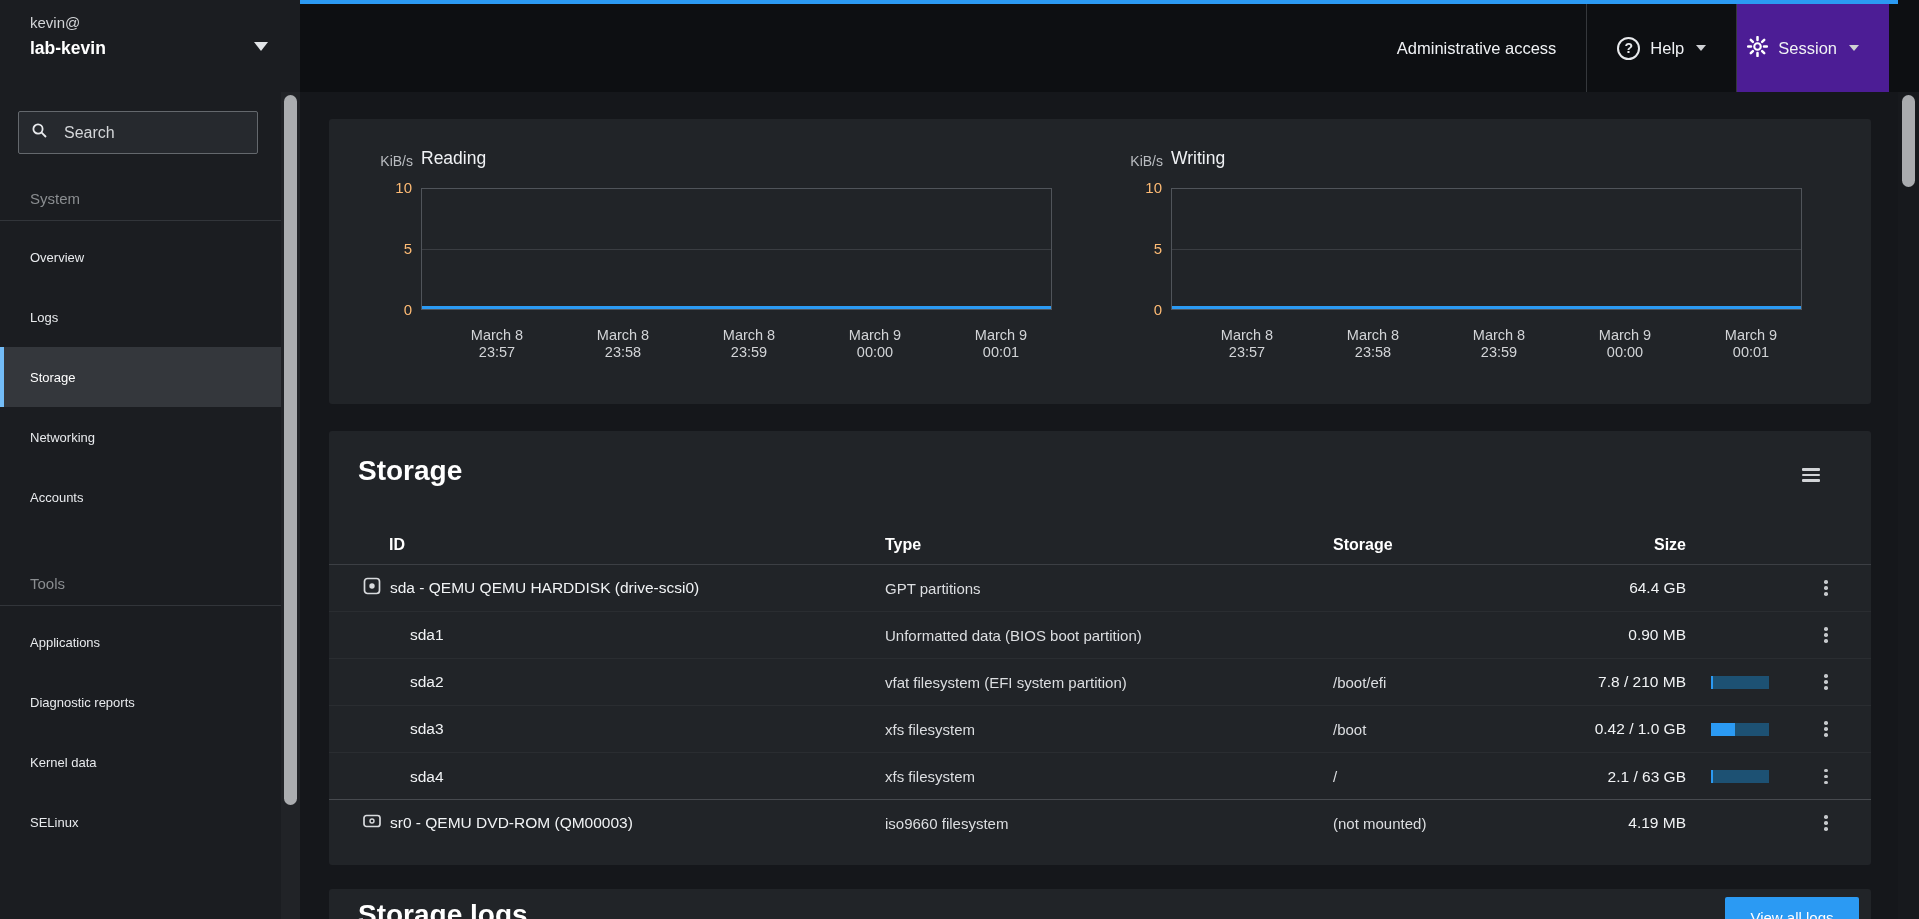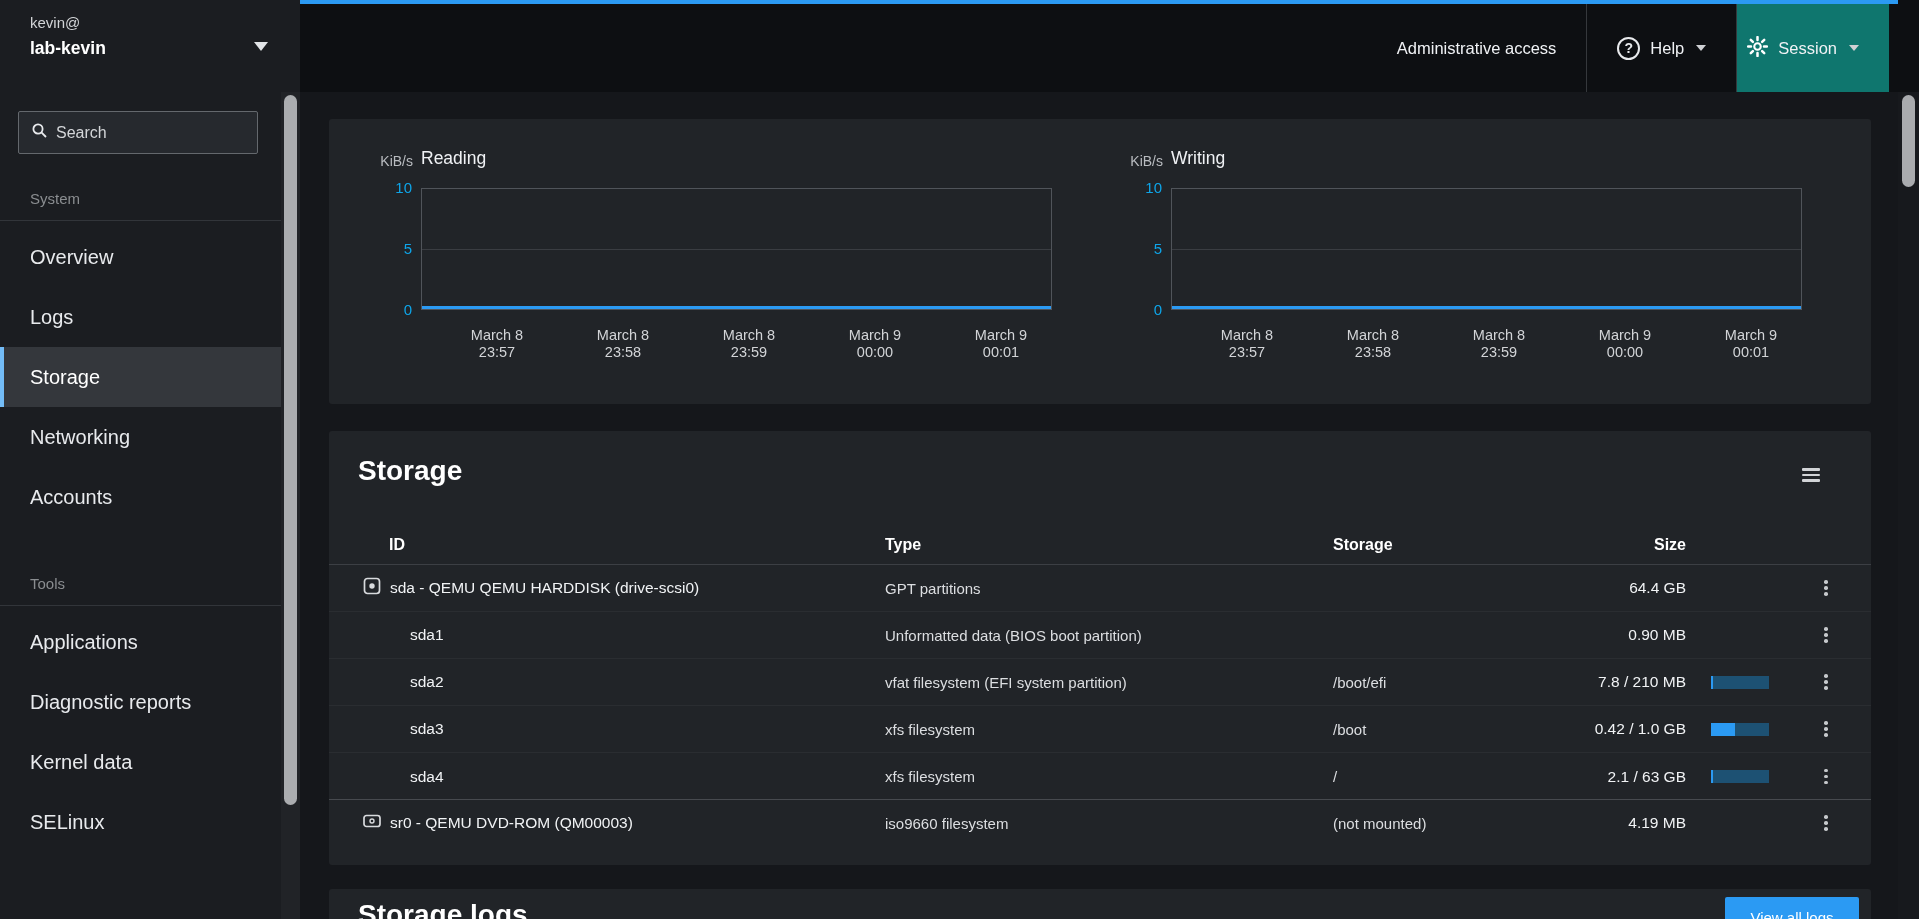--- a/index.html
+++ b/index.html
@@ -28,54 +28,54 @@
     position:absolute; left:300px; top:0; right:0; height:92px;
     background:#0d0f12; display:flex; justify-content:flex-end;
   }
   .accent-line { position:absolute; left:300px; top:0; right:21px; height:4px; background:#2b9af3; z-index:5; }
   .tb-items { display:flex; height:100%; margin-right:30px; padding-top:4px; }
   .tb-item {
     display:flex; align-items:center; gap:10px; padding:0 30px;
     font-size:16.5px; color:#f0f2f5; cursor:pointer;justify-content:center;
   }
   .tb-group { border-left:1px solid #35383c; }
-  .tb-item.session { background:#0f766e;padding-left:10px; }
+  .tb-item.session { background:#4c1d95;padding-left:10px; }
   .qmark-icon {
     width:23px; height:23px; border:2px solid #e8eaed; border-radius:50%;
     display:flex; align-items:center; justify-content:center;
     font-size:14px; font-weight:700; color:#e8eaed;
   }
   .caret-sm {
     width:0; height:0; margin-left:2px;
     border-left:5px solid transparent; border-right:5px solid transparent;
     border-top:6px solid #cfd1d4;
   }
 
   
   .sidebar {
     position:absolute; left:0; top:92px; width:300px; bottom:0;
     background:#1b1d21; padding-right:19px;
   }
   .searchbox {
     margin:19px 0 0 18px; width:240px; height:43px;
     background:#26292e; border:1px solid #64686d; border-radius:2px;
-    display:flex; align-items:center; gap:8px; padding:0 12px;
+    display:flex; align-items:center; gap:16px; padding:0 12px;
   }
   .searchbox input {
     background:transparent; border:none; outline:none; width:100%;
     font-family:"Liberation Sans",sans-serif; font-size:16px; color:#e8eaed;
   }
   .searchbox input::placeholder { color:#d4d6d9; opacity:1; }
   .nav-title { margin:36px 0 0 30px; font-size:15px; color:#8a8d90; }
   .nav-title.tools { margin-top:48px; }
   .nav-divider { height:1px; background:#32353a; margin-top:13px; }
   .nav-list { margin-top:6px; }
   .nav-item {
     height:60px; display:flex; align-items:center; padding-left:30px;
-    font-size:20px; color:#e8eaed; cursor:pointer;
+    font-size:13px; color:#e8eaed; cursor:pointer;
   }
   .nav-item.selected {
     background:#34373c; border-left:4px solid #73bcf7; padding-left:26px; color:#fff;
   }
   .sb-scroll { position:absolute; right:0; top:0; width:19px; height:100%; background:#212327; }
   .sb-thumb { position:absolute; left:3px; top:3px; width:13px; height:710px; background:#abadb0; border-radius:7px; }
 
   
   .main { position:absolute; left:300px; top:92px; right:21px; bottom:0; background:#15171b; overflow:hidden; }
   .main-scroll { position:absolute; right:0; top:92px; width:21px; bottom:0; background:#17191d; }
@@ -87,21 +87,21 @@
   .card3 { top:797px; height:150px; }
 
   
   .chart { position:absolute; top:29px; width:750px; height:240px; }
   .chart.c1 { left:0; } .chart.c2 { left:750px; }
   .chart-unit { position:absolute; left:0; top:5px; width:84px; text-align:right; font-size:14px; color:#b9bcc0; }
   .chart-name { position:absolute; left:92px; top:0; font-size:17.5px; color:#f0f2f5; }
   .plot { position:absolute; left:92px; top:40px; width:631px; height:122px; border:1px solid #50545a; }
   .plot::before { content:""; position:absolute; left:0; right:0; top:50%; height:1px; background:#3a3d42; }
   .plot::after { content:""; position:absolute; left:0; right:0; bottom:0; height:3px; background:#2b9af3; }
-  .ytick { position:absolute; left:0; width:83px; text-align:right; font-size:15px; color:#0ea5e9; line-height:20px; }
+  .ytick { position:absolute; left:0; width:83px; text-align:right; font-size:15px; color:#fdba74; line-height:20px; }
   .yt0 { top:30px; } .yt1 { top:91px; } .yt2 { top:152px; }
   .xl { position:absolute; top:179px; width:100px; text-align:center; font-size:14.5px; color:#d2d4d7; line-height:17px; }
 
   
   .card-title { position:absolute; left:29px; top:24px; font-size:28px; font-weight:700; color:#fff; }
   .card-menu { position:absolute; right:51px; top:34px; width:18px; height:20px; cursor:pointer;
     display:flex; flex-direction:column; justify-content:center; gap:3px; }
   .card-menu i { display:block; height:2.5px; background:#d2d4d7; border-radius:1px; }
 
   .tbl { position:absolute; left:0; top:94px; width:100%; }

